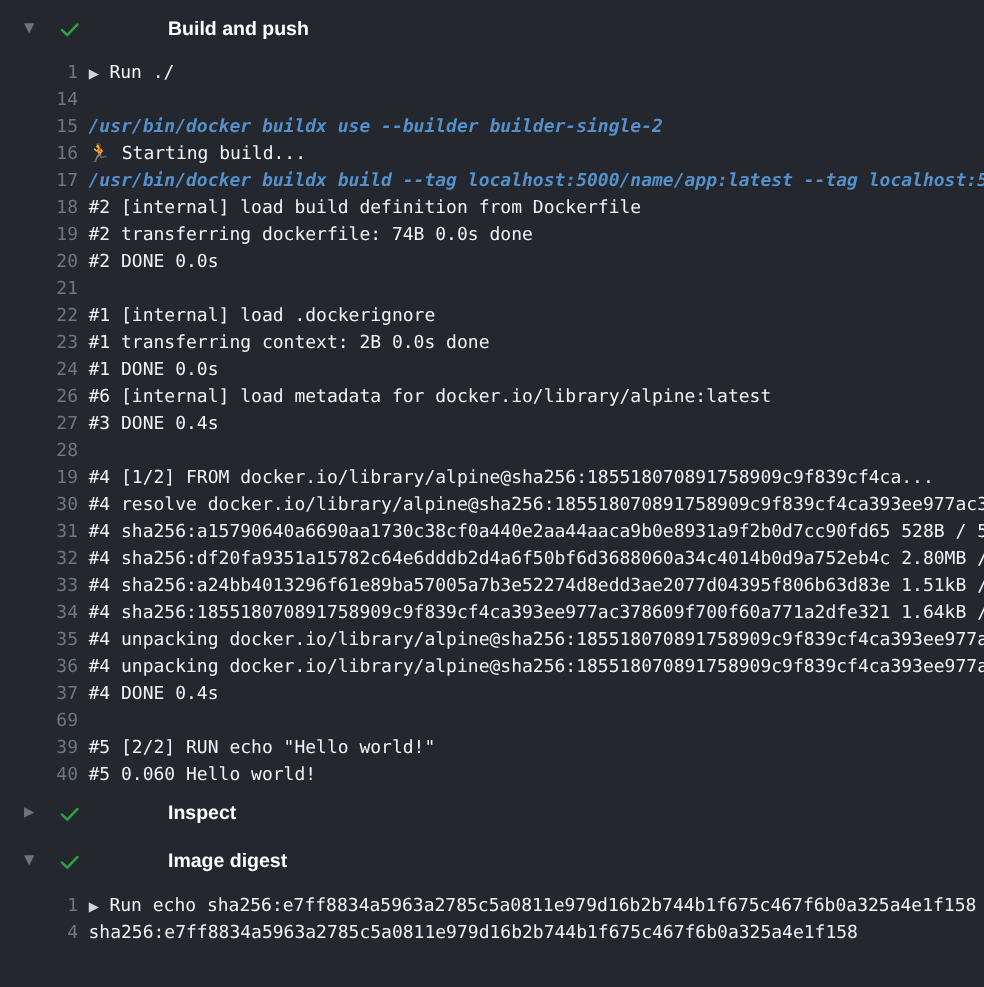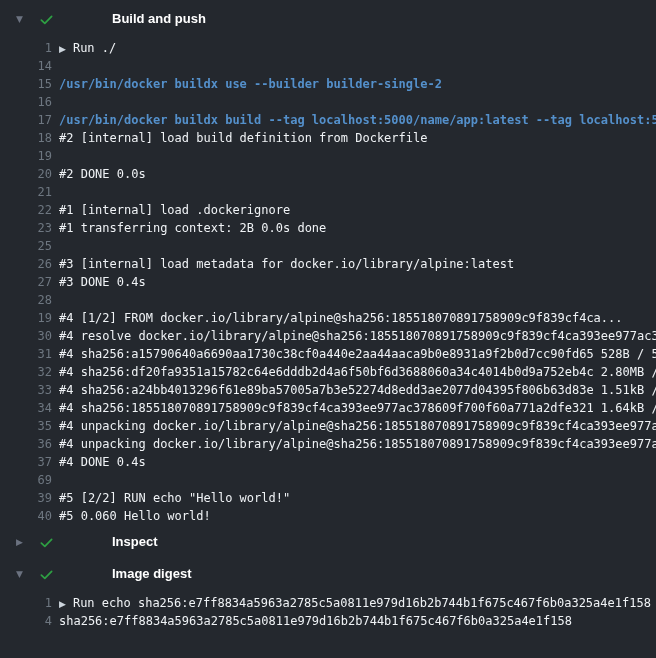--- a/index.html
+++ b/index.html
@@ -42,21 +42,21 @@
   }
   .section-body { margin-top: 7px; }
   .line { display: flex; height: 18px; white-space: pre; }
   .num {
     flex: 0 0 52px;
     text-align: right;
     color: var(--line-number, #6e7781);
     cursor: pointer;
   }
   .text { margin-left: 7px; color: var(--text, #f0f3f6); overflow: hidden; }
-  .text.command { color: var(--command, #5490cb); font-weight: bold; }
+  .text.command { color: var(--command, #5490cb); font-weight: bold; font-style: italic; }
   .expand {
     color: #cdd5dd;
     font-size: 9px;
     font-family: "DejaVu Sans", sans-serif;
     margin-right: 7px;
   }
 </style>
 </head>
 <body>
 
@@ -68,30 +68,30 @@
           <svg width="15" height="15" viewBox="0 0 16 16" fill="none">
             <path d="M2.5 8.6 L6.2 12.2 L13.5 4.6" stroke="#2ea043" stroke-width="1.8" stroke-linecap="round" stroke-linejoin="round"></path>
           </svg>
         </span>
         <span class="title">Build and push</span>
       </div>
       <div class="section-body">
         <div class="line"><span class="num">1</span><span class="text"><span class="expand">▶</span>Run ./</span></div>
         <div class="line"><span class="num">14</span></div>
         <div class="line"><span class="num">15</span><span class="text command">/usr/bin/docker buildx use --builder builder-single-2</span></div>
-        <div class="line"><span class="num">16</span></div>
+        <div class="line"><span class="num">16</span><span class="text">🏃 Starting build...</span></div>
         <div class="line"><span class="num">17</span><span class="text command">/usr/bin/docker buildx build --tag localhost:5000/name/app:latest --tag localhost:50</span></div>
         <div class="line"><span class="num">18</span><span class="text">#2 [internal] load build definition from Dockerfile</span></div>
-        <div class="line"><span class="num">19</span></div>
+        <div class="line"><span class="num">19</span><span class="text">#2 transferring dockerfile: 74B 0.0s done</span></div>
         <div class="line"><span class="num">20</span><span class="text">#2 DONE 0.0s</span></div>
         <div class="line"><span class="num">21</span><span class="text"></span></div>
         <div class="line"><span class="num">22</span><span class="text">#1 [internal] load .dockerignore</span></div>
         <div class="line"><span class="num">23</span><span class="text">#1 transferring context: 2B 0.0s done</span></div>
-        <div class="line"><span class="num">25</span><span class="text"></span></div>
-        <div class="line"><span class="num">26</span><span class="text">#3 [internal] load metadata for docker.io/library/alpine:latest</span></div>
+        <div class="line"><span class="num">24</span><span class="text">#1 DONE 0.0s</span></div>
+        <div class="line"><span class="num">26</span><span class="text">#6 [internal] load metadata for docker.io/library/alpine:latest</span></div>
         <div class="line"><span class="num">27</span><span class="text">#3 DONE 0.4s</span></div>
         <div class="line"><span class="num">28</span><span class="text"></span></div>
         <div class="line"><span class="num">19</span><span class="text">#4 [1/2] FROM docker.io/library/alpine@sha256:185518070891758909c9f839cf4ca...</span></div>
         <div class="line"><span class="num">30</span><span class="text">#4 resolve docker.io/library/alpine@sha256:185518070891758909c9f839cf4ca393ee977ac3</span></div>
         <div class="line"><span class="num">31</span><span class="text">#4 sha256:a15790640a6690aa1730c38cf0a440e2aa44aaca9b0e8931a9f2b0d7cc90fd65 528B / 5</span></div>
         <div class="line"><span class="num">32</span><span class="text">#4 sha256:df20fa9351a15782c64e6dddb2d4a6f50bf6d3688060a34c4014b0d9a752eb4c 2.80MB /</span></div>
         <div class="line"><span class="num">33</span><span class="text">#4 sha256:a24bb4013296f61e89ba57005a7b3e52274d8edd3ae2077d04395f806b63d83e 1.51kB /</span></div>
         <div class="line"><span class="num">34</span><span class="text">#4 sha256:185518070891758909c9f839cf4ca393ee977ac378609f700f60a771a2dfe321 1.64kB /</span></div>
         <div class="line"><span class="num">35</span><span class="text">#4 unpacking docker.io/library/alpine@sha256:185518070891758909c9f839cf4ca393ee977a</span></div>
         <div class="line"><span class="num">36</span><span class="text">#4 unpacking docker.io/library/alpine@sha256:185518070891758909c9f839cf4ca393ee977a</span></div>

